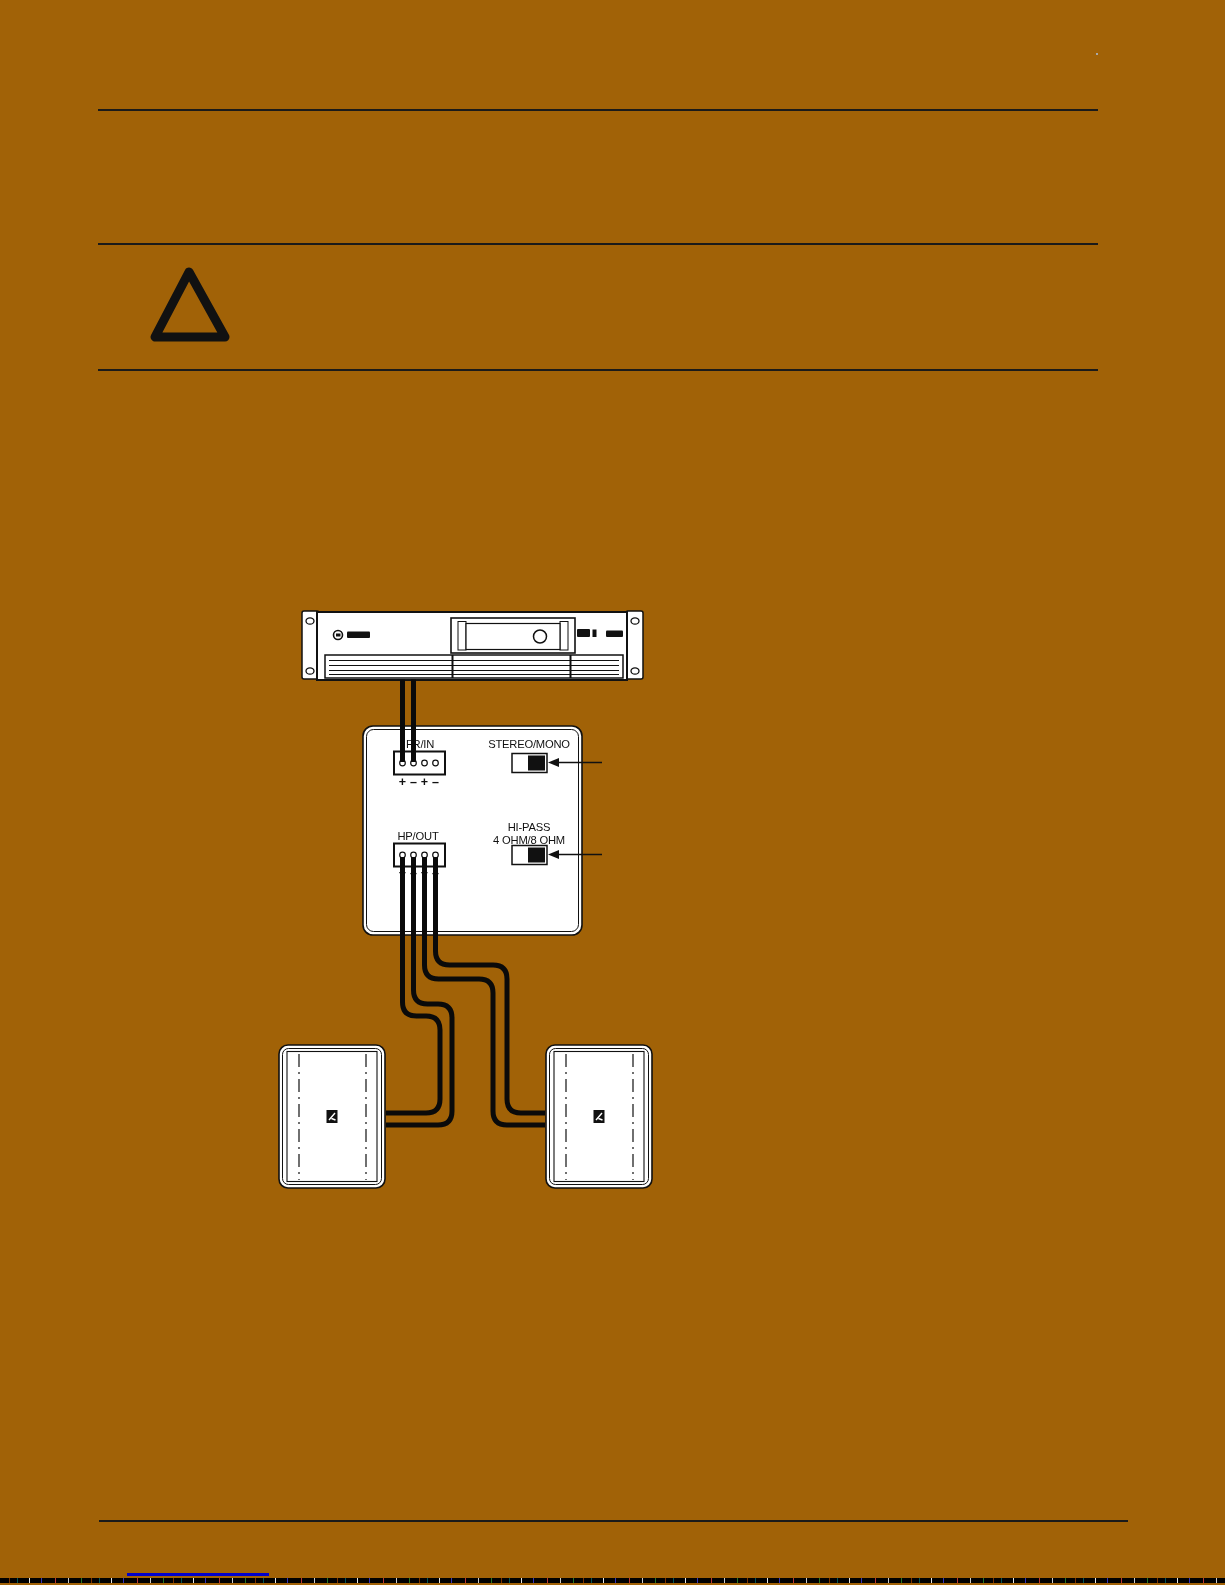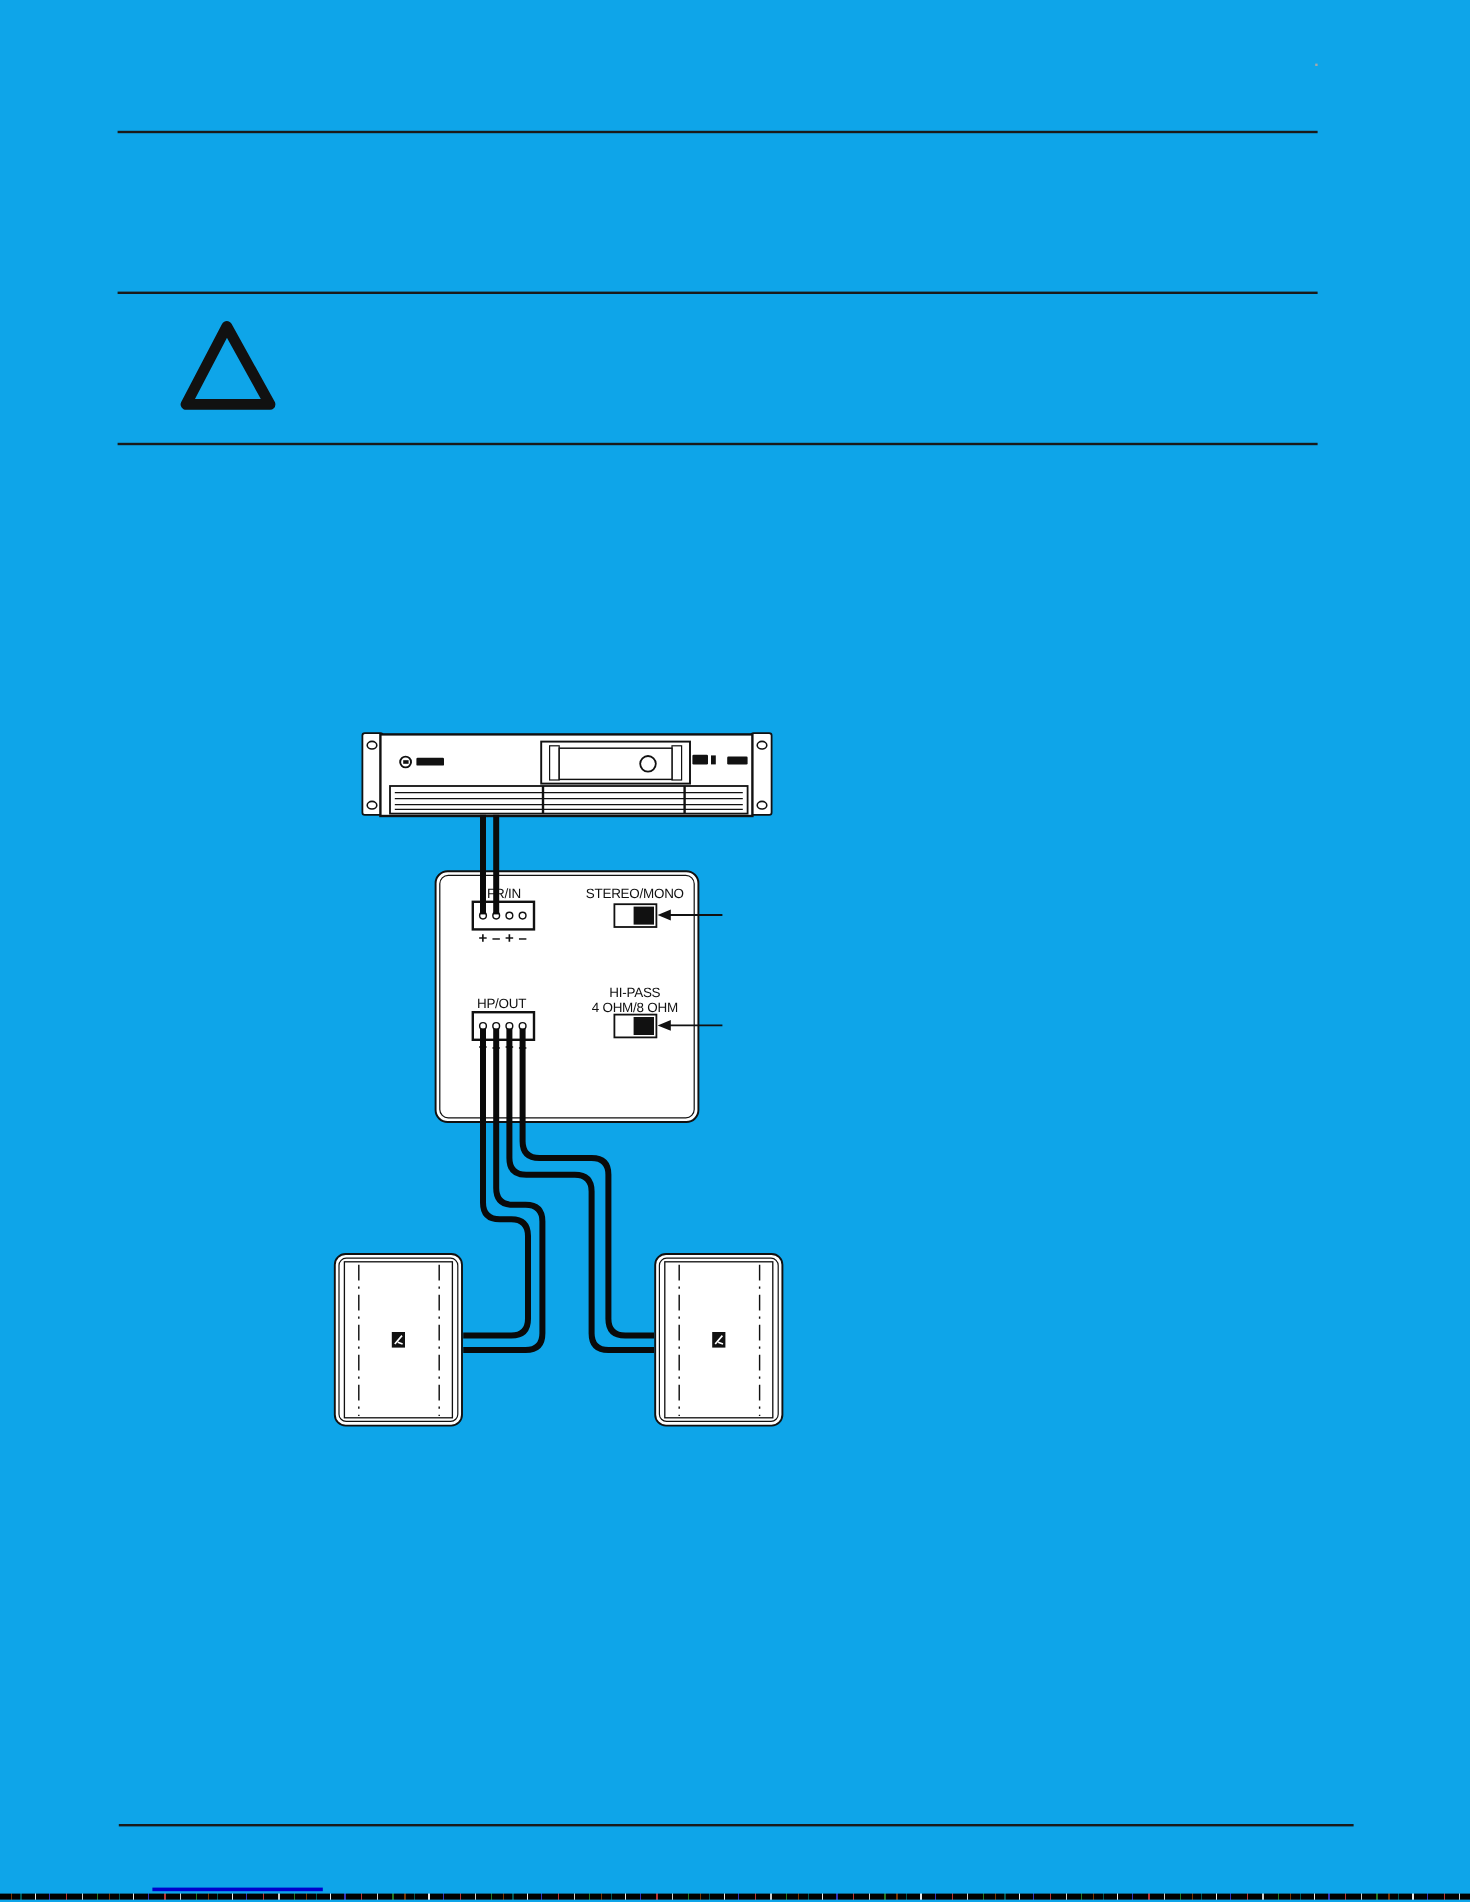--- a/index.html
+++ b/index.html
@@ -1,17 +1,17 @@
 <!DOCTYPE html>
 <html><head>
 <meta charset="utf-8">
 <style>
   html,body{margin:0;padding:0;background:#888;}
   .page{
-    position:relative;width:1225px;height:1585px;background:#0ea5e9;
+    position:relative;width:1225px;height:1585px;background:#a16207;
     font-family:"Liberation Sans", sans-serif;overflow:hidden;margin:0 auto;
   }
   .rule{position:absolute;background:#1a1a1a;}
   .tiny-dot{position:absolute;width:2px;height:2px;background:#a8a8a8;}
   .link-underline{position:absolute;height:3px;background:#0000cc;cursor:pointer;}
   .noise-strip{
     position:absolute;left:0;top:1578px;width:1225px;height:5px;
     background:repeating-linear-gradient(90deg,
       #000 0 9px,#7a3300 9px 10px,#000 10px 17px,#005555 17px 18px,
       #000 18px 29px,#e8e8e8 29px 30px,#000 30px 41px,#3333bb 41px 42px,

